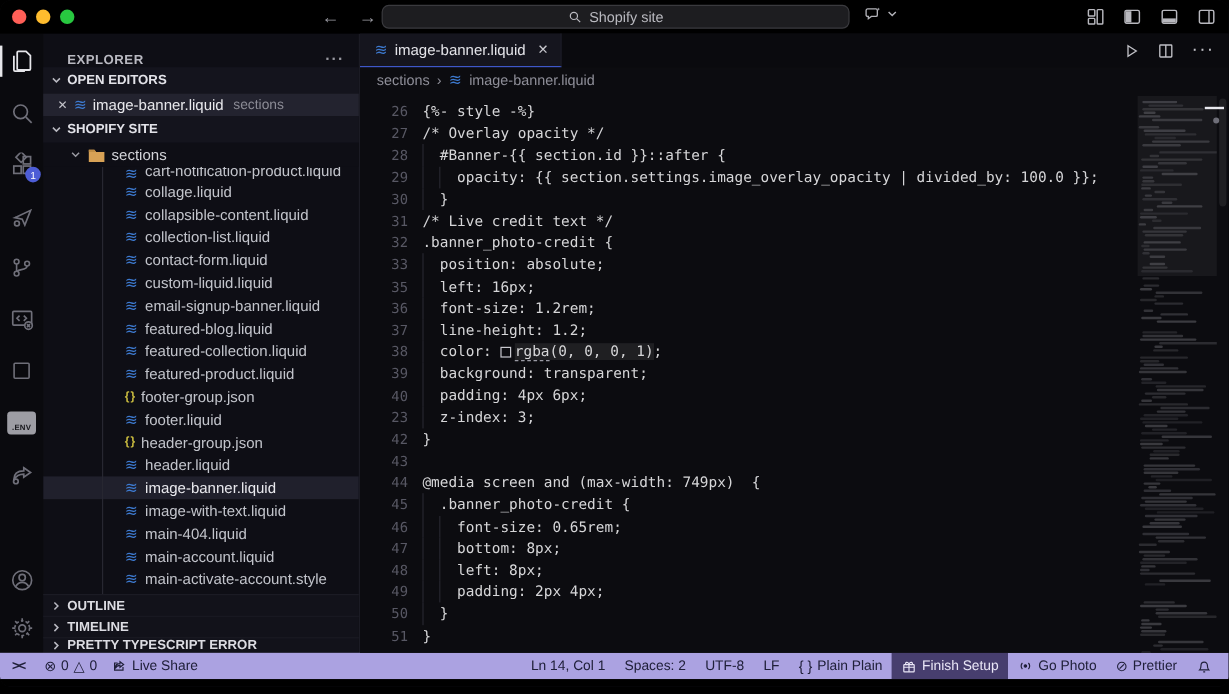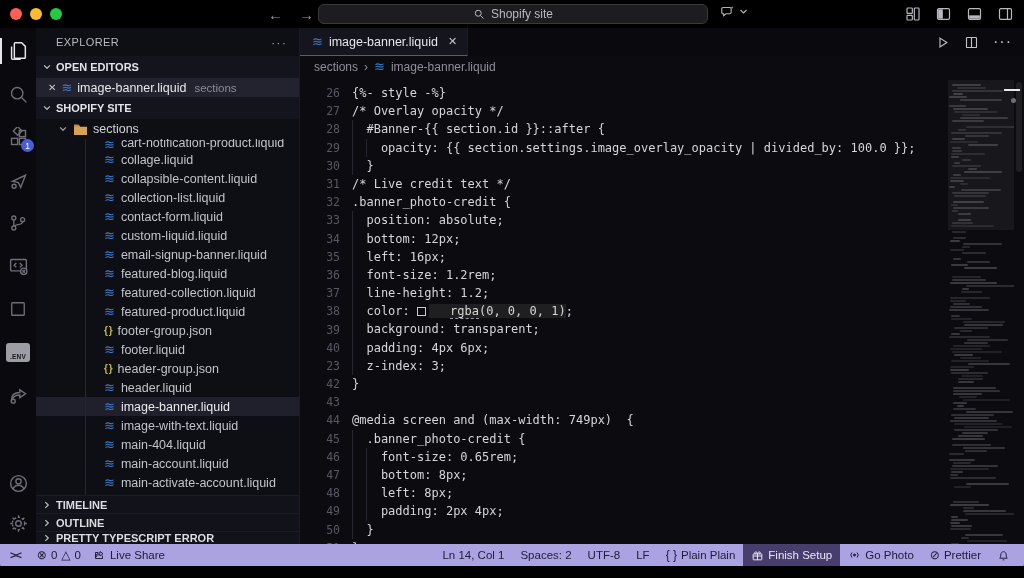--- a/index.html
+++ b/index.html
@@ -42,22 +42,22 @@
            display:flex; align-items:center; justify-content:center; padding:0 3px; }
   .env-box { background:#9d9da4; color:#17171c; font-size:6.5px; font-weight:bold;
              border-radius:3px; width:24px; height:19px; display:flex; align-items:flex-end;
              justify-content:center; padding-bottom:2px; letter-spacing:.2px; }
   .ab-spacer { margin-top:auto; }
   .ab-bottom { display:flex; flex-direction:column; gap:14px; padding-bottom:8px; align-items:center;}
 
   
   .sidebar { width:264px; background:#0e0e15; flex:0 0 264px; display:flex;
              flex-direction:column; border-right:1px solid #1b1b24; min-height:0; }
-  .sb-title { height:28px; display:flex; align-items:center; padding:0 12px 0 20px;
-              color:#b9b9c1; font-size:11px; letter-spacing:.4px; flex:0 0 28px; }
+  .sb-title { height:28px; display:flex; align-items:flex-end; padding:0 12px 0 20px;
+              color:#b9b9c1; font-size:11px; letter-spacing:.4px; flex:0 0 28px;font-weight:bold; }
   .sb-title .more { margin-left:auto; color:#9a9aa2; font-size:13px; letter-spacing:1px; }
   .sb-sec-header { height:22px; display:flex; align-items:center; gap:4px; padding-left:6px;
                    background:#14141d; color:#e2e2e8; font-size:11px; font-weight:bold;
                    flex:0 0 22px; }
   .chev { color:#9a9aa2; display:flex; }
   .oe-row { height:19px; display:flex; align-items:center; gap:5px; padding-left:12px;
             background:#23232f; color:#e8e8ec; font-size:12.5px; flex:0 0 19px; }
   .oe-row .detail { color:#8b8b95; font-size:11.5px; margin-left:3px; }
   .close-x { color:#c7c7cd; font-size:10px; }
   .liquid-ic { color:#3d7ad0; font-size:13px; line-height:10px; }
@@ -95,21 +95,21 @@
   .code-lines { position:absolute; left:0; top:6px; right:78px; }
   .code-line { display:flex; height:18.2px; align-items:center; }
   .code-line .ln { width:40px; text-align:right; color:#585864; font-size:11.5px;
                    flex:0 0 40px; }
   .code-line .lc { margin-left:12px; color:#d6d6d8; font-size:12px; white-space:pre;
                    position:relative; line-height:18.2px; flex:1; }
   .lc .guide { position:absolute; top:0; bottom:0; border-left:1px solid #26262f; }
   .swatch { display:inline-block; width:9px; height:9px; border:1px solid #c9c9cf;
             margin-right:3px; vertical-align:-1px; background:transparent; }
   .fn-ul { border-bottom:1px dashed #9a9aa4; }
-  .hl { background:rgba(255,255,255,.08);padding-left:21px; }
+  .hl { background:rgba(255,255,255,.08); }
   
   .minimap { position:absolute; top:6px; right:10px; width:66px; bottom:0; overflow:hidden; }
   .mm-bar { height:2px; margin-bottom:1px; background:#cfcfd8; border-radius:1px; }
   .mm-slider { position:absolute; top:2px; right:10px; width:66px; height:150px;
                background:rgba(255,255,255,.05); pointer-events:none; }
   .mm-marker { position:absolute; top:11px; right:4px; width:16px; height:2px; background:#e8e8ee; }
   .mm-dot { position:absolute; top:20px; right:8px; width:5px; height:5px; border-radius:50%;
             background:#6e6e78; }
   .scrollbar { position:absolute; top:0; right:0; width:10px; bottom:0; }
   .sb-thumb { position:absolute; top:4px; right:2px; width:6px; height:90px;
@@ -364,39 +364,39 @@
           <div class="f-row">
             <span class="liquid-ic">≋</span>
             <span>main-404.liquid</span>
           </div>
           <div class="f-row">
             <span class="liquid-ic">≋</span>
             <span>main-account.liquid</span>
           </div>
           <div class="f-row">
             <span class="liquid-ic">≋</span>
-            <span>main-activate-account.liquid</span>
+            <span>main-activate-account.style</span>
           </div>
           <div class="f-row">
             <span>main-addresses.liquid</span>
           </div>
         </div>
 
       <div class="sb-bottom" id="sb-bottom">
           <div class="sb-bot-header">
             <svg class="ic chev" width="10" height="10" viewBox="0 0 12 12" fill="none" stroke="#b9b9c1" stroke-width="1.5">
               <path d="M4 2.5l3.5 3.5L4 9.5"></path>
             </svg>
-            <span>TIMELINE</span>
+            <span>OUTLINE</span>
           </div>
           <div class="sb-bot-header">
             <svg class="ic chev" width="10" height="10" viewBox="0 0 12 12" fill="none" stroke="#b9b9c1" stroke-width="1.5">
               <path d="M4 2.5l3.5 3.5L4 9.5"></path>
             </svg>
-            <span>OUTLINE</span>
+            <span>TIMELINE</span>
           </div>
           <div class="sb-bot-header">
             <svg class="ic chev" width="10" height="10" viewBox="0 0 12 12" fill="none" stroke="#b9b9c1" stroke-width="1.5">
               <path d="M4 2.5l3.5 3.5L4 9.5"></path>
             </svg>
             <span>PRETTY TYPESCRIPT ERROR</span>
           </div>
         </div>
     </div>
 
@@ -452,24 +452,20 @@
               <span class="ln">31</span>
               <div class="lc">/* Live credit text */</div>
             </div>
             <div class="code-line">
               <span class="ln">32</span>
               <div class="lc">.banner_photo-credit {</div>
             </div>
             <div class="code-line">
               <span class="ln">33</span>
               <div class="lc"><span class="guide" style="left: 0ch;"></span>  position: absolute;</div>
-            </div>
-            <div class="code-line">
-              <span class="ln">34</span>
-              <div class="lc"><span class="guide" style="left: 0ch;"></span>  bottom: 12px;</div>
             </div>
             <div class="code-line">
               <span class="ln">35</span>
               <div class="lc"><span class="guide" style="left: 0ch;"></span>  left: 16px;</div>
             </div>
             <div class="code-line">
               <span class="ln">36</span>
               <div class="lc"><span class="guide" style="left: 0ch;"></span>  font-size: 1.2rem;</div>
             </div>
             <div class="code-line">

